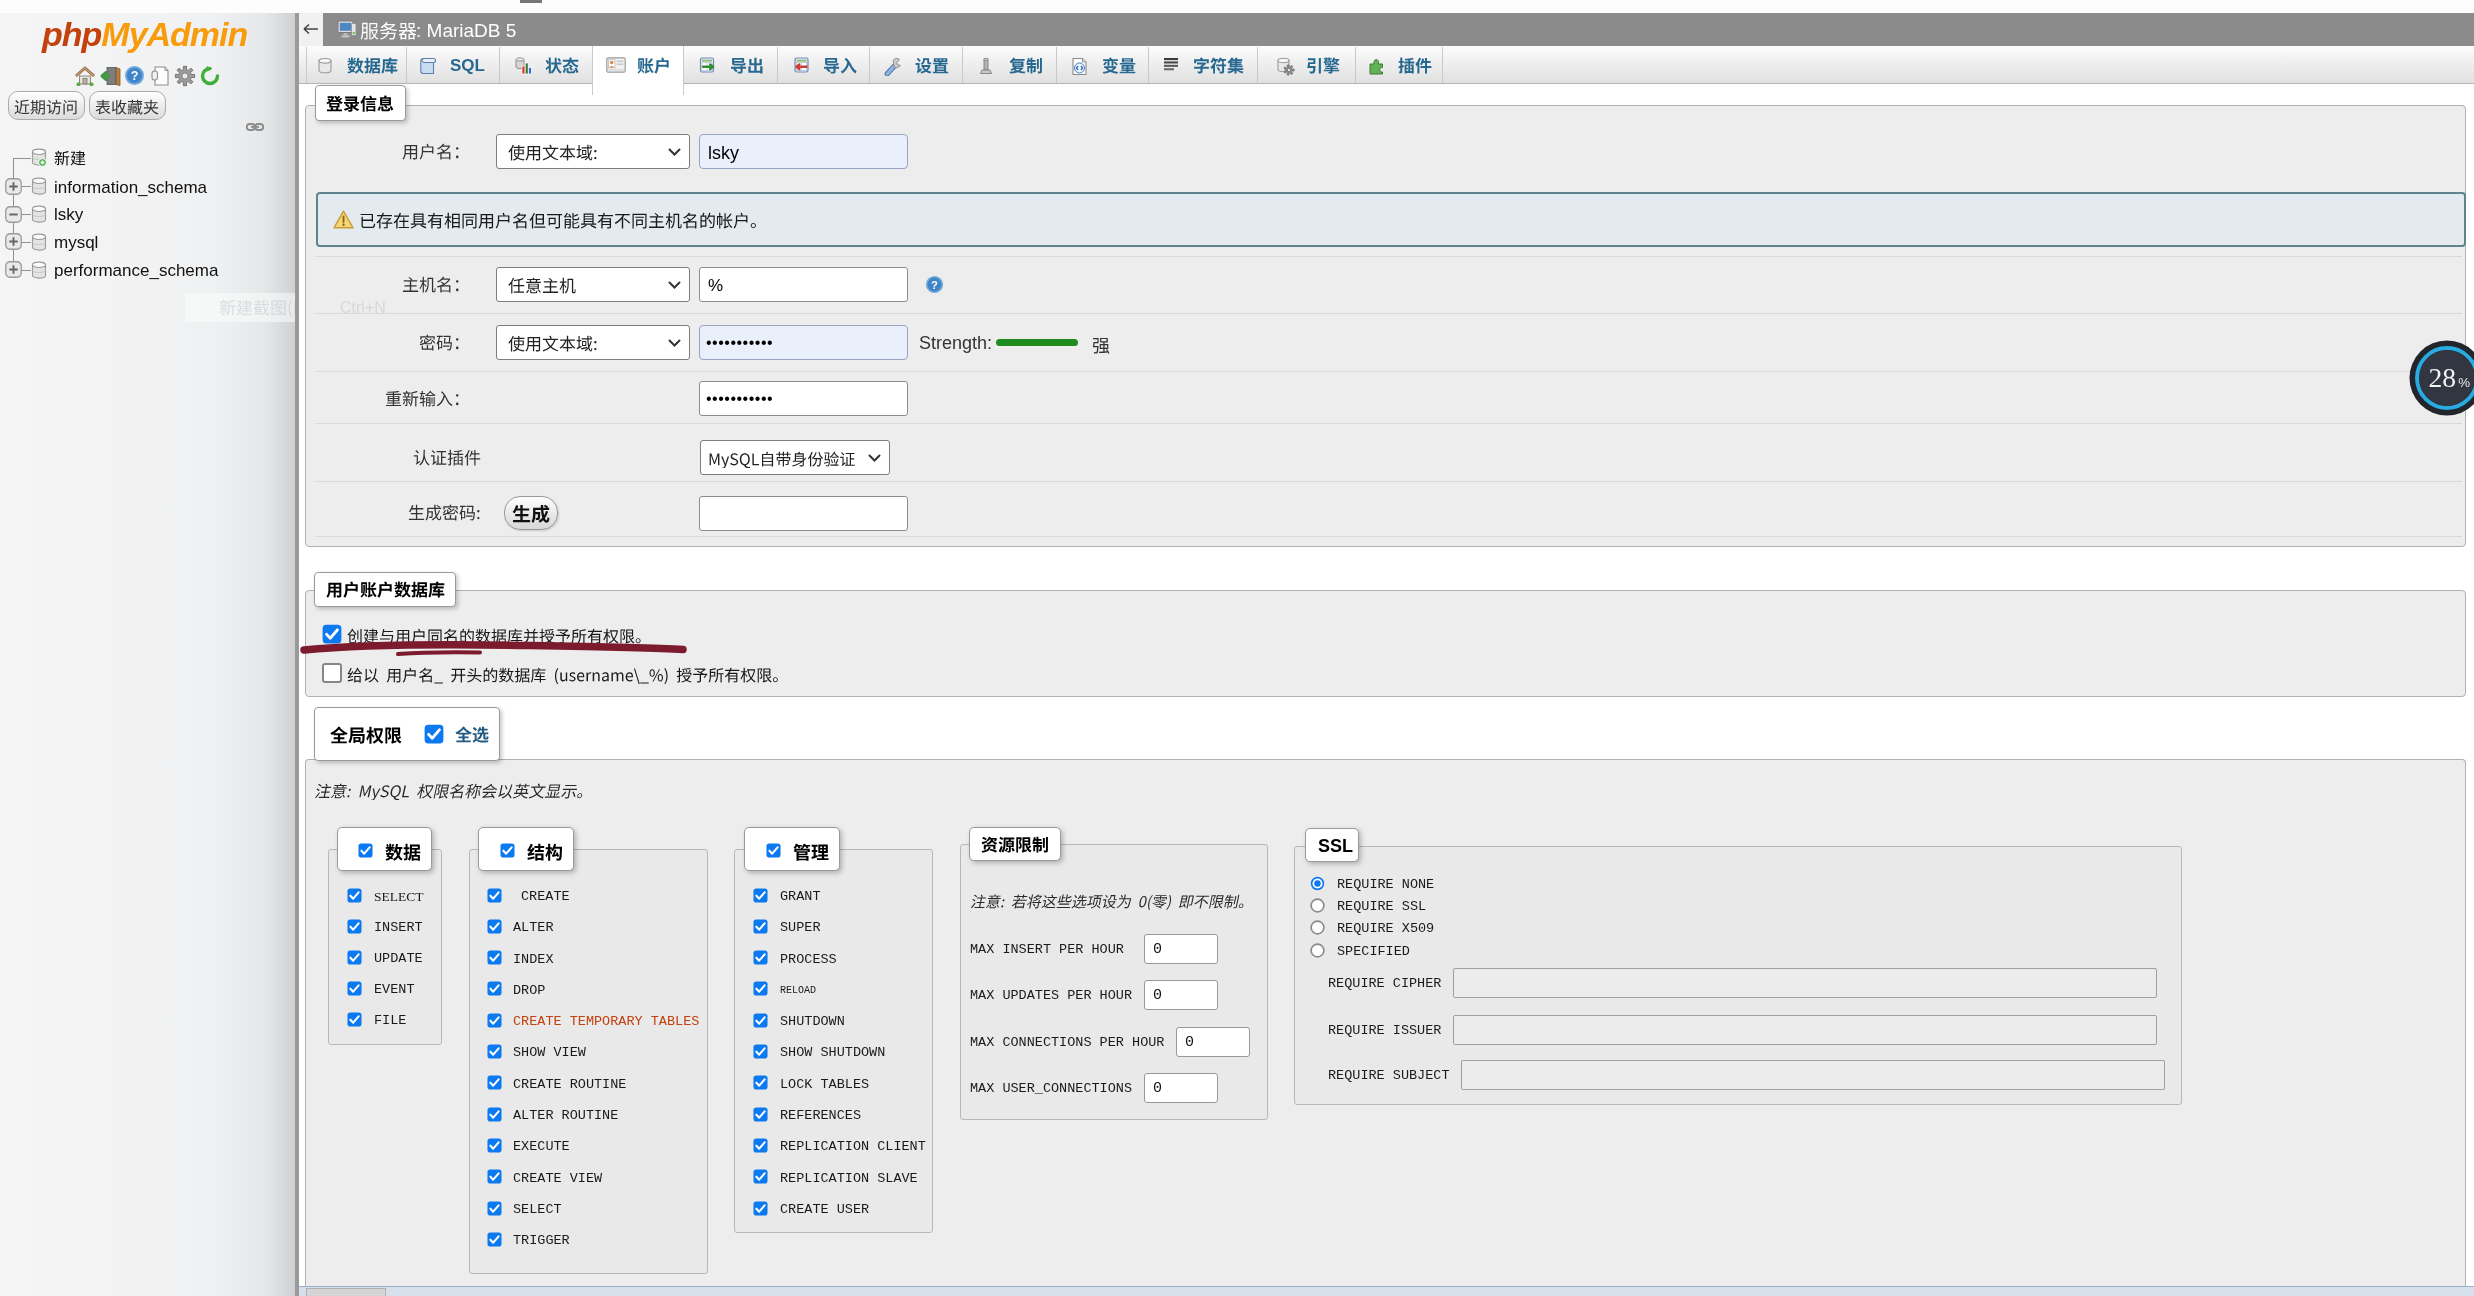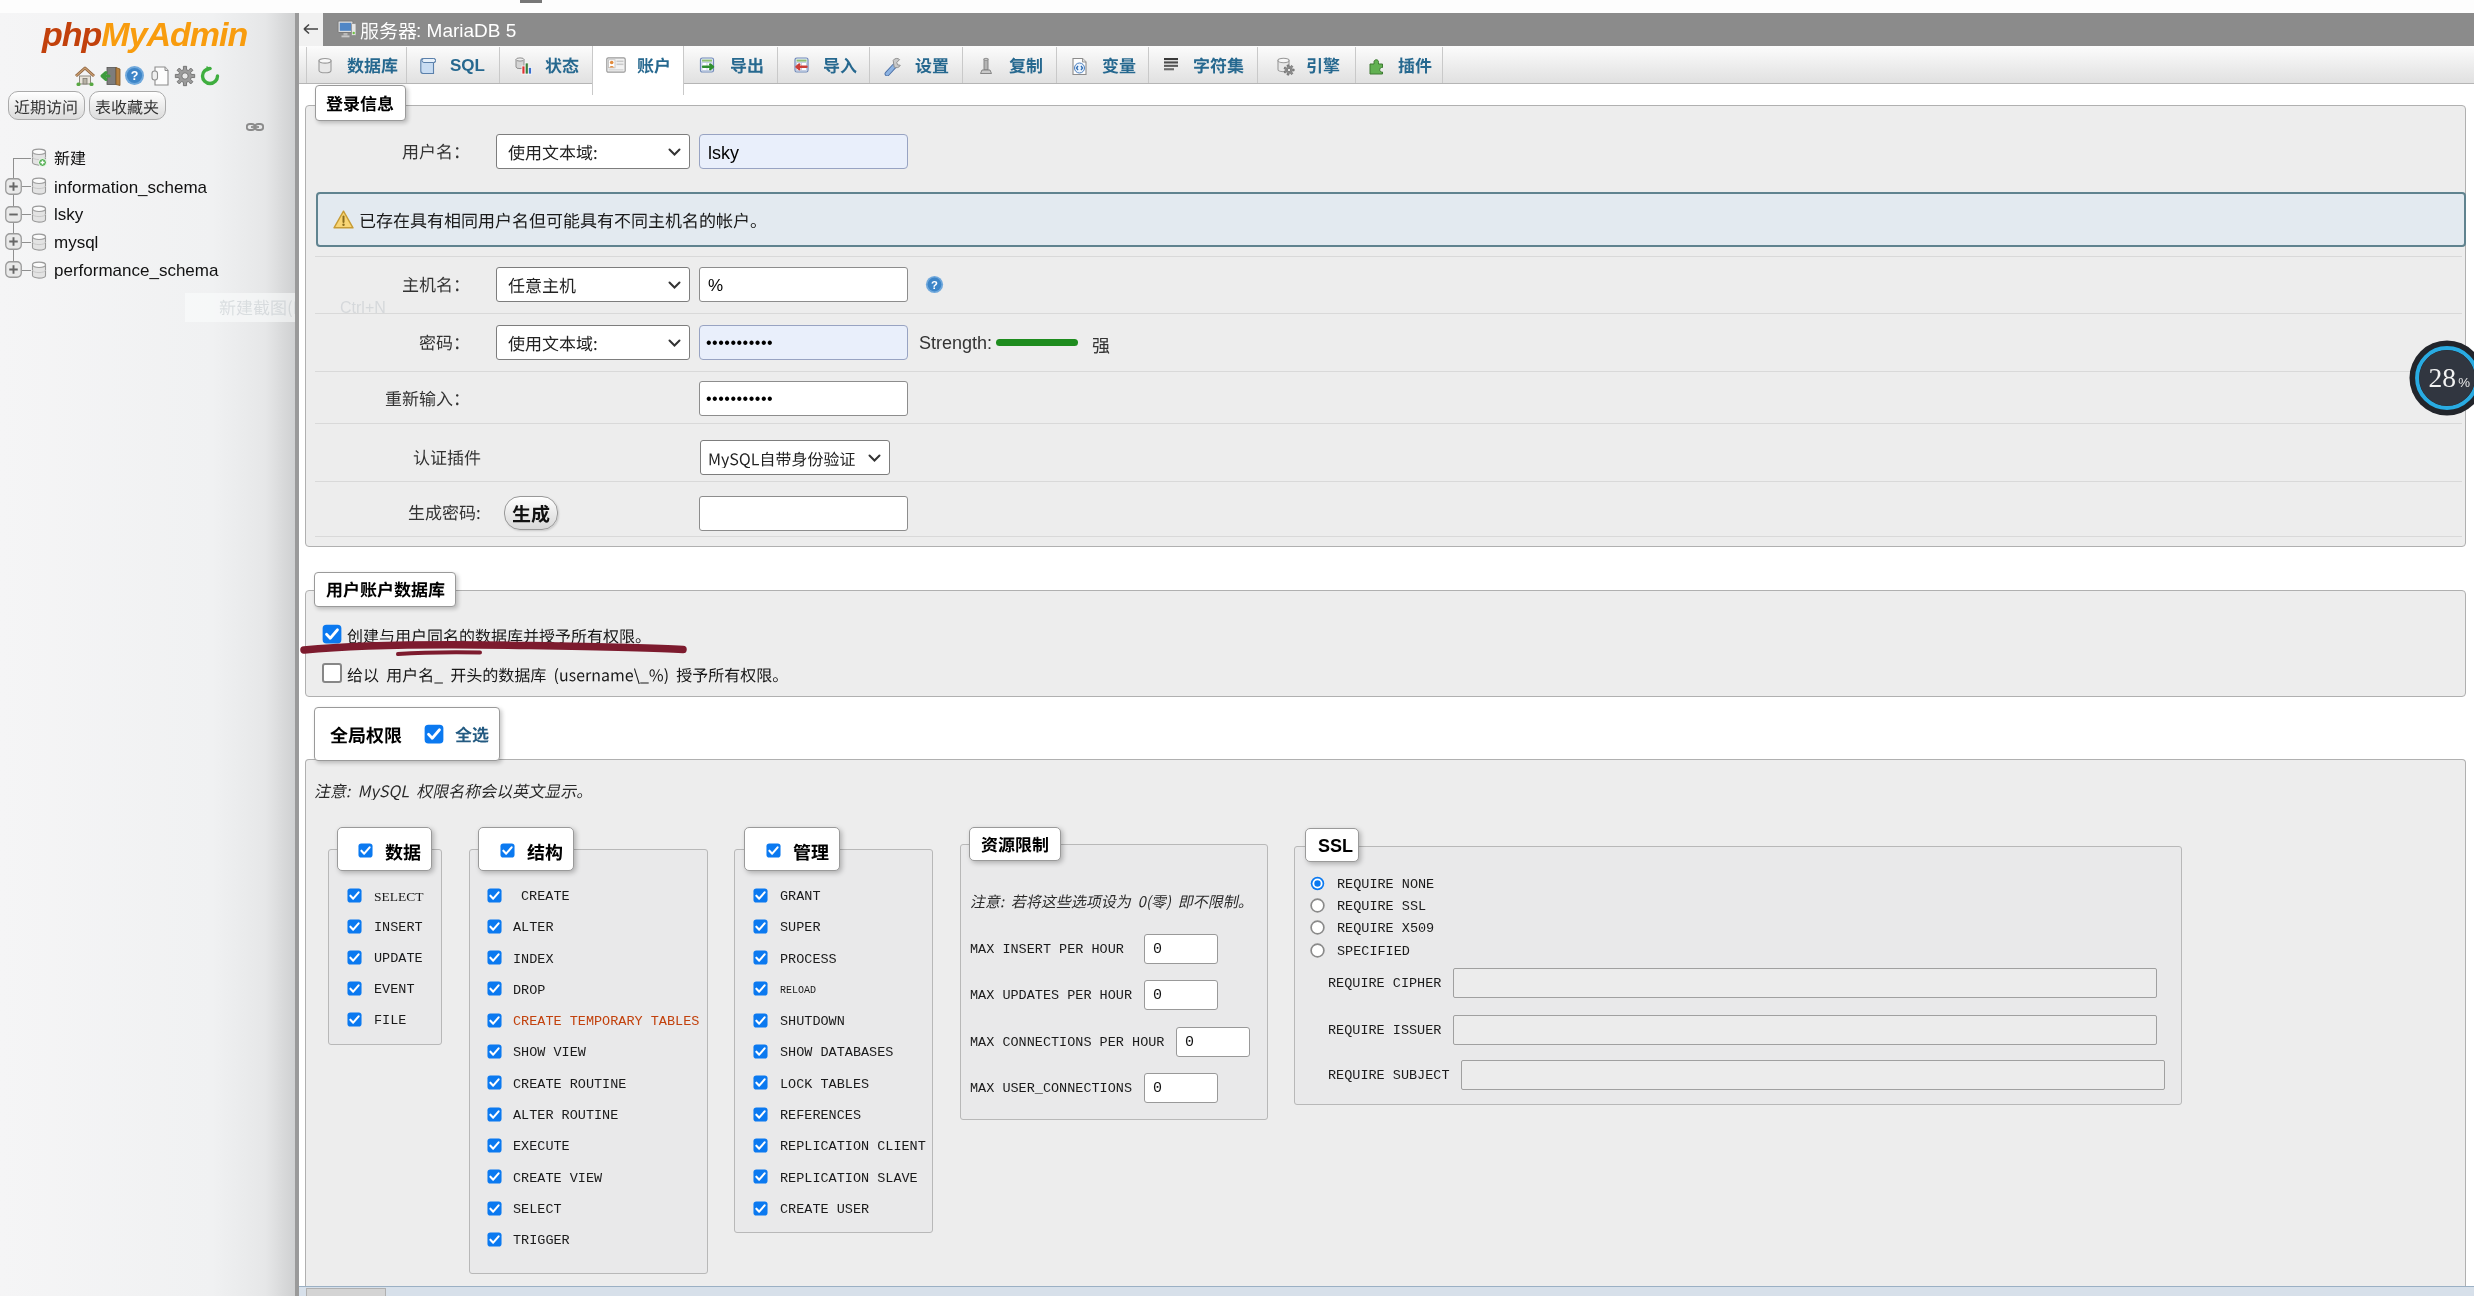--- a/index.html
+++ b/index.html
@@ -503,21 +503,21 @@
 <div style="position:absolute;top:980.8px;font-family:'Liberation Mono',monospace;font-size:10px;color:#1a1a1a;white-space:pre;line-height:20px;left:780px;">RELOAD</div>
 <div style="position:absolute;left:753px;top:1013px;line-height:0"><svg width="15" height="15" viewBox="0 0 16 16">
         <rect x="0.5" y="0.5" width="15" height="15" rx="3" fill="#0b79f0"></rect>
         <path d="M3.6 8.2 L6.6 11.4 L12.4 4.6" stroke="#fff" stroke-width="2.2" fill="none" stroke-linecap="round" stroke-linejoin="round"></path>
       </svg></div>
 <div style="position:absolute;top:1012.1px;font-family:'Liberation Mono',monospace;font-size:13.5px;color:#1a1a1a;white-space:pre;line-height:20px;left:780px;">SHUTDOWN</div>
 <div style="position:absolute;left:753px;top:1044px;line-height:0"><svg width="15" height="15" viewBox="0 0 16 16">
         <rect x="0.5" y="0.5" width="15" height="15" rx="3" fill="#0b79f0"></rect>
         <path d="M3.6 8.2 L6.6 11.4 L12.4 4.6" stroke="#fff" stroke-width="2.2" fill="none" stroke-linecap="round" stroke-linejoin="round"></path>
       </svg></div>
-<div style="position:absolute;top:1043.4px;font-family:'Liberation Mono',monospace;font-size:13.5px;color:#1a1a1a;white-space:pre;line-height:20px;left:780px;">SHOW DATABASES</div>
+<div style="position:absolute;top:1043.4px;font-family:'Liberation Mono',monospace;font-size:13.5px;color:#1a1a1a;white-space:pre;line-height:20px;left:780px;">SHOW SHUTDOWN</div>
 <div style="position:absolute;left:753px;top:1075px;line-height:0"><svg width="15" height="15" viewBox="0 0 16 16">
         <rect x="0.5" y="0.5" width="15" height="15" rx="3" fill="#0b79f0"></rect>
         <path d="M3.6 8.2 L6.6 11.4 L12.4 4.6" stroke="#fff" stroke-width="2.2" fill="none" stroke-linecap="round" stroke-linejoin="round"></path>
       </svg></div>
 <div style="position:absolute;top:1074.7px;font-family:'Liberation Mono',monospace;font-size:13.5px;color:#1a1a1a;white-space:pre;line-height:20px;left:780px;">LOCK TABLES</div>
 <div style="position:absolute;left:753px;top:1107px;line-height:0"><svg width="15" height="15" viewBox="0 0 16 16">
         <rect x="0.5" y="0.5" width="15" height="15" rx="3" fill="#0b79f0"></rect>
         <path d="M3.6 8.2 L6.6 11.4 L12.4 4.6" stroke="#fff" stroke-width="2.2" fill="none" stroke-linecap="round" stroke-linejoin="round"></path>
       </svg></div>
 <div style="position:absolute;top:1106.0px;font-family:'Liberation Mono',monospace;font-size:13.5px;color:#1a1a1a;white-space:pre;line-height:20px;left:780px;">REFERENCES</div>

